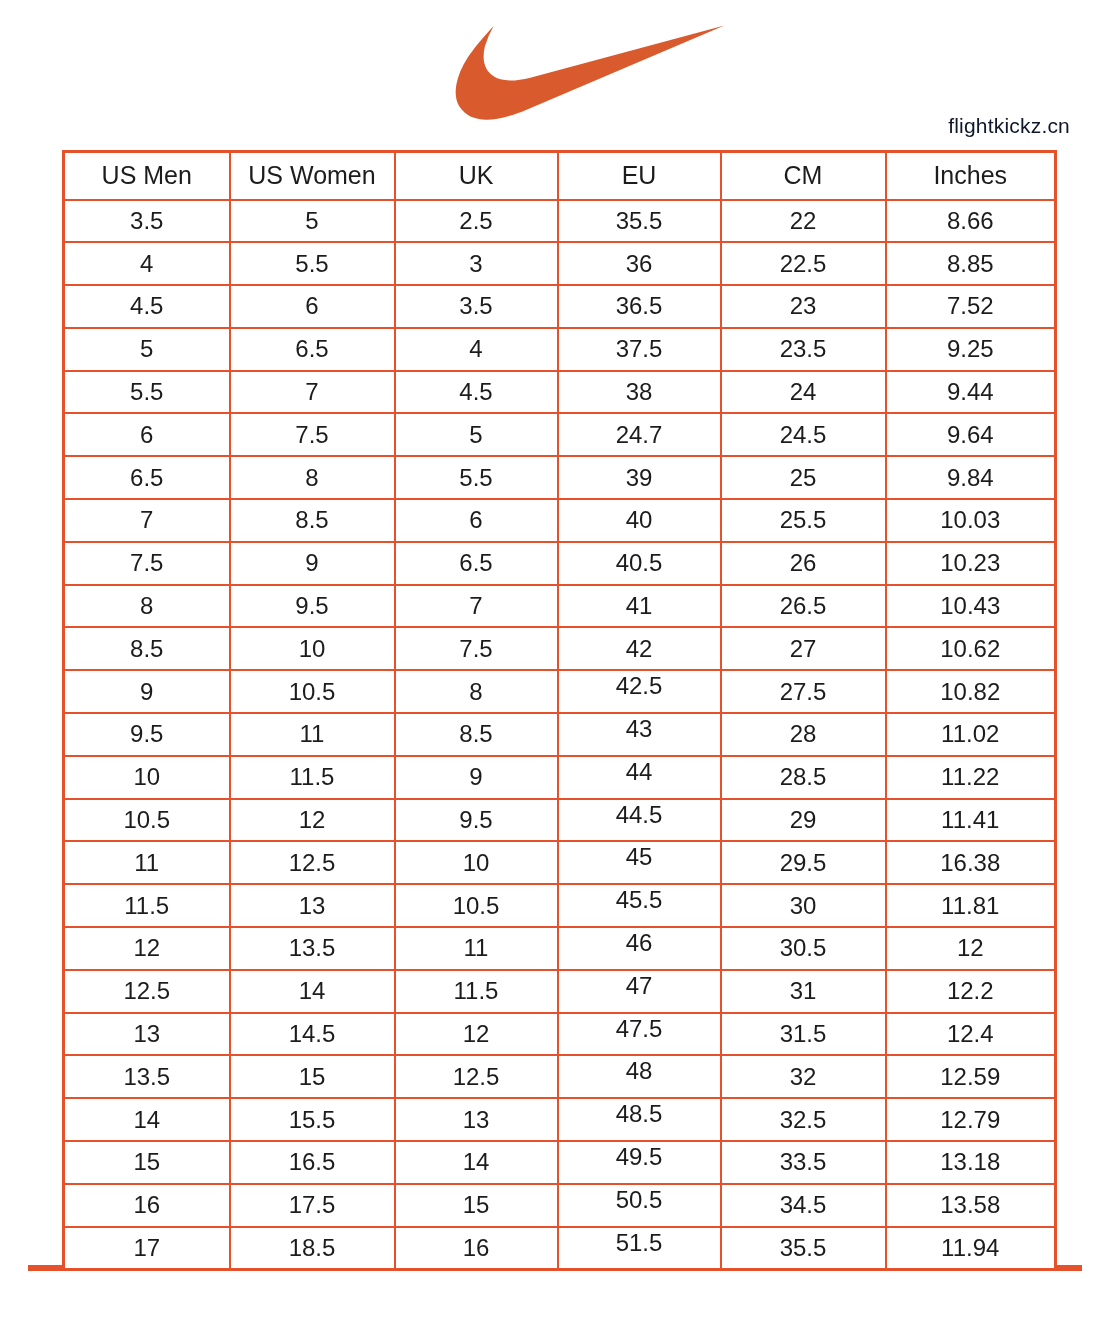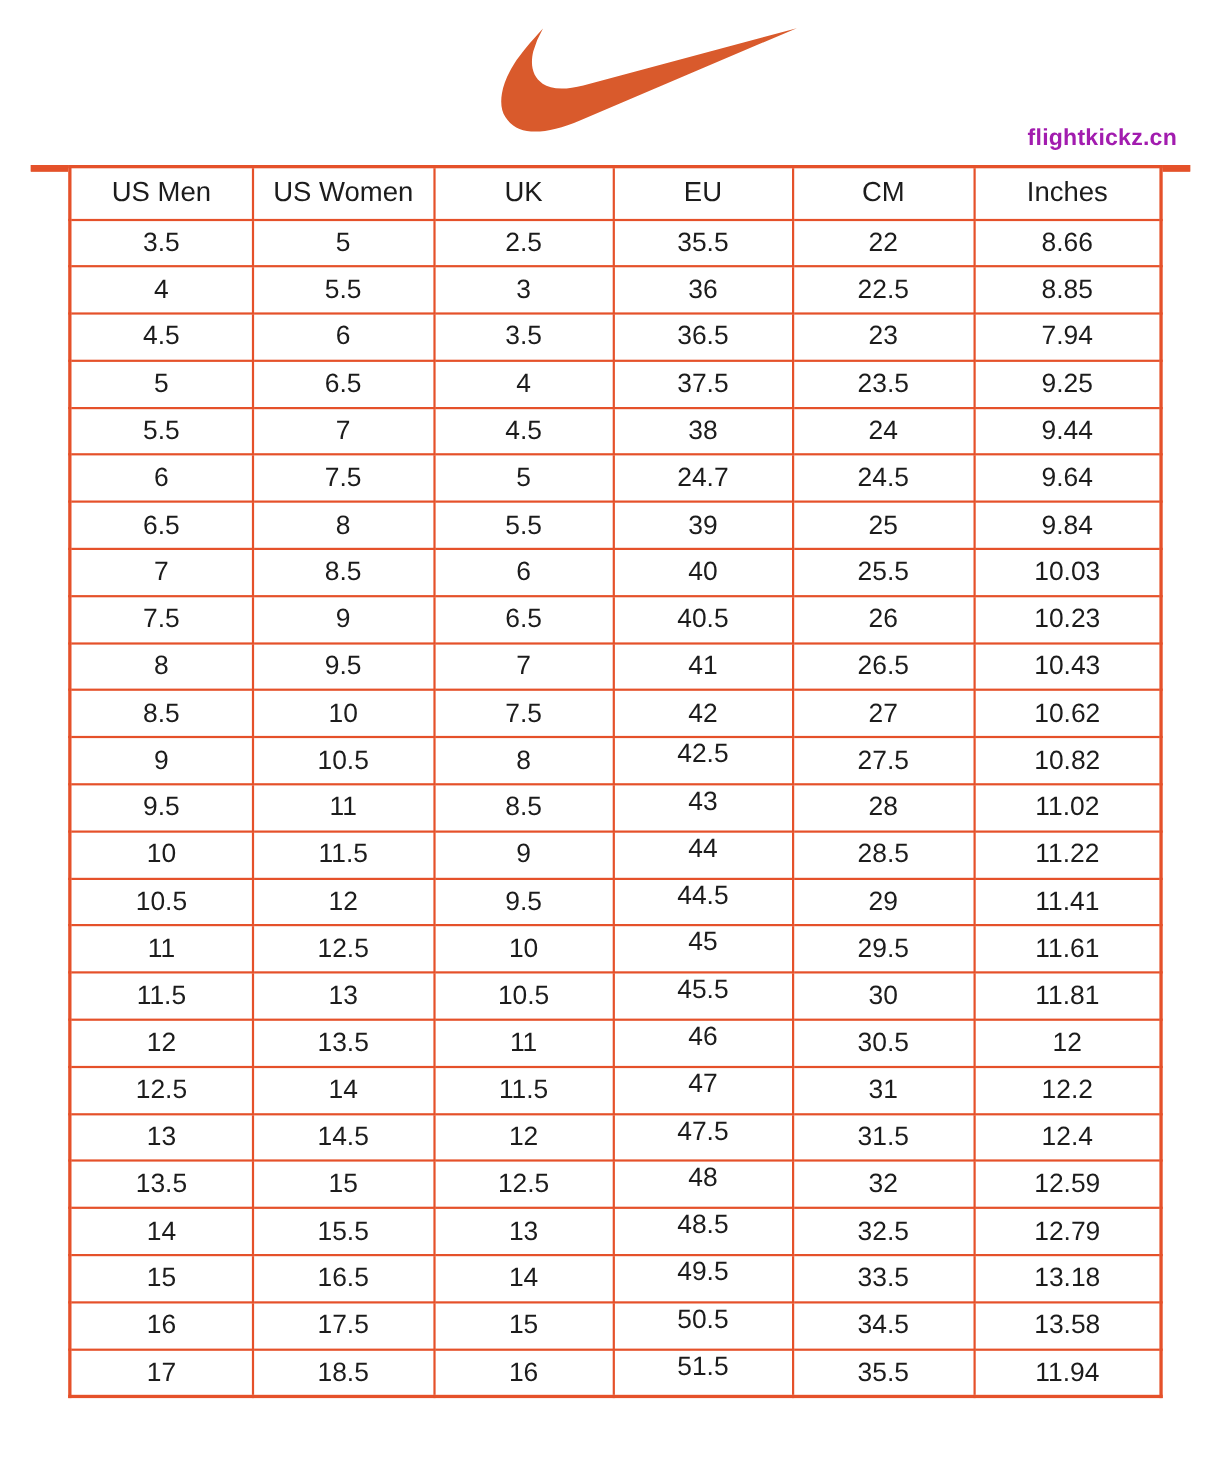--- a/index.html
+++ b/index.html
@@ -22,29 +22,29 @@
   .logo {
     position: absolute;
     left: 455px; top: 20px;
     width: 270px; height: 103px;
   }
   .logo svg { display: block; width: 270px; height: 103px; }
   .watermark {
     position: absolute;
     top: 114px; right: 30px;
     font-size: 21px;
-    font-weight: 700;
+    font-weight: 400;
     letter-spacing: 0.2px;
-    color: #a21caf;
+    color: #0f172a;
   }
   .chart-wrap {
     margin-left: 28px;
     width: 1054px;
     display: flex;
-    align-items: flex-start;
+    align-items: flex-end;
   }
   .side-bar {
     background: var(--orange-fill);
     border-top: 3px solid var(--orange-line);
     border-bottom: 3px solid var(--orange-line);
   }
   .side-bar.left  { width: 34px; }
   .side-bar.right { width: 25px; }
   table.size-table {
     flex: 1;
@@ -132,21 +132,21 @@
           <td>36</td>
           <td>22.5</td>
           <td>8.85</td>
         </tr>
         <tr>
           <td>4.5</td>
           <td>6</td>
           <td>3.5</td>
           <td>36.5</td>
           <td>23</td>
-          <td>7.94</td>
+          <td>7.52</td>
         </tr>
         <tr>
           <td>5</td>
           <td>6.5</td>
           <td>4</td>
           <td>37.5</td>
           <td>23.5</td>
           <td>9.25</td>
         </tr>
         <tr>
@@ -236,21 +236,21 @@
           <td class="eu-top">44.5</td>
           <td>29</td>
           <td>11.41</td>
         </tr>
         <tr>
           <td>11</td>
           <td>12.5</td>
           <td>10</td>
           <td class="eu-top">45</td>
           <td>29.5</td>
-          <td>11.61</td>
+          <td>16.38</td>
         </tr>
         <tr>
           <td>11.5</td>
           <td>13</td>
           <td>10.5</td>
           <td class="eu-top">45.5</td>
           <td>30</td>
           <td>11.81</td>
         </tr>
         <tr>

